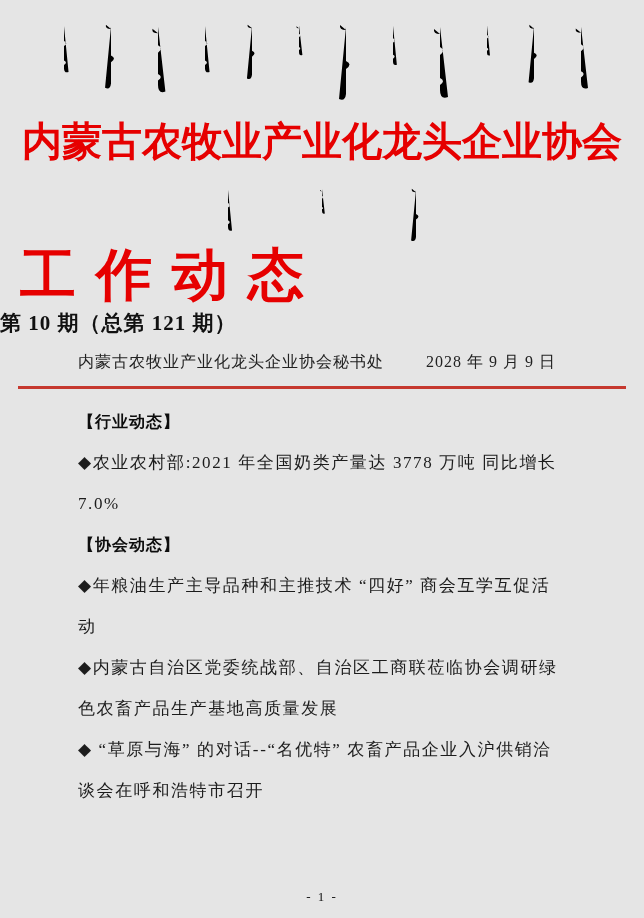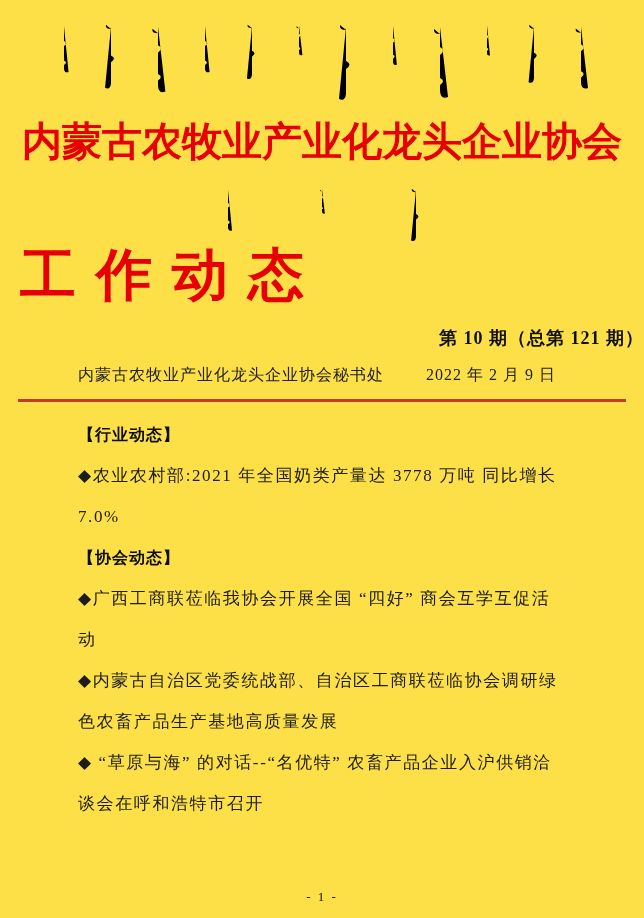--- a/index.html
+++ b/index.html
@@ -1,21 +1,21 @@
 <!DOCTYPE html>
 <html><head>
 <meta charset="utf-8">
 <title>工作动态</title>
 <style>
   html,body{margin:0;padding:0;background:#888;}
   .page{
     position:relative;
     width:644px;height:918px;
     margin:0 auto;
-    background:#fde047;
+    background:#e5e5e5;
     overflow:hidden;
     font-family:"Liberation Serif","DejaVu Serif",serif;
     color:#1c1c1c;
   }
   
   .mg-row{
     display:flex;justify-content:center;align-items:flex-start;
   }
   .mg-row-top{padding-top:24px;height:88px;gap:27px;}
   .mg-row-mid{margin-top:22px;height:56px;gap:74px;}
@@ -35,23 +35,23 @@
     margin-top:0px;
     text-align:left;
     font-size:56px;
     font-weight:bold;
     color:#e60000;
     letter-spacing:20px;
     text-indent:20px;
     line-height:62px;
   }
   .issue-line{
-    margin-top:20px;
-    text-align:right;
-    font-size:18px;
+    margin-top:3px;
+    text-align:left;
+    font-size:21px;
     font-weight:bold;
     color:#111;
     letter-spacing:1px;
   }
   .pub-line{
     margin-top:15px;
     padding:0 88px 0 78px;
     display:flex;
     justify-content:space-between;
     align-items:baseline;
@@ -159,33 +159,33 @@
         <use href="#mgB"></use>
       </svg>
     </div>
 
   <div class="bulletin-title">工作动态</div>
 
   <div class="issue-line">第 10 期（总第 121 期）</div>
 
   <div class="pub-line">
     <span>内蒙古农牧业产业化龙头企业协会秘书处</span>
-    <span>2022 年 2 月 9 日</span>
+    <span>2028 年 9 月 9 日</span>
   </div>
 
   <div class="red-rule"></div>
 
 
   <div class="toc">
 
     <div class="toc-section-title">【行业动态】</div>
     <p class="toc-item">◆农业农村部:2021 年全国奶类产量达 3778 万吨  同比增长 7.0%</p>
 
     <div class="toc-section-title">【协会动态】</div>
-    <p class="toc-item">◆广西工商联莅临我协会开展全国 “四好” 商会互学互促活动</p>
+    <p class="toc-item">◆年粮油生产主导品种和主推技术 “四好” 商会互学互促活动</p>
     <p class="toc-item">◆内蒙古自治区党委统战部、自治区工商联莅临协会调研绿色农畜产品生产基地高质量发展</p>
     <p class="toc-item">◆ “草原与海” 的对话--“名优特” 农畜产品企业入沪供销洽谈会在呼和浩特市召开</p>
 
   </div>
 
   <div class="page-number">- 1 -</div>
 
   <svg width="0" height="0" style="position:absolute" aria-hidden="true">
     <defs>
       <symbol id="mgA" viewBox="0 0 20 80">

